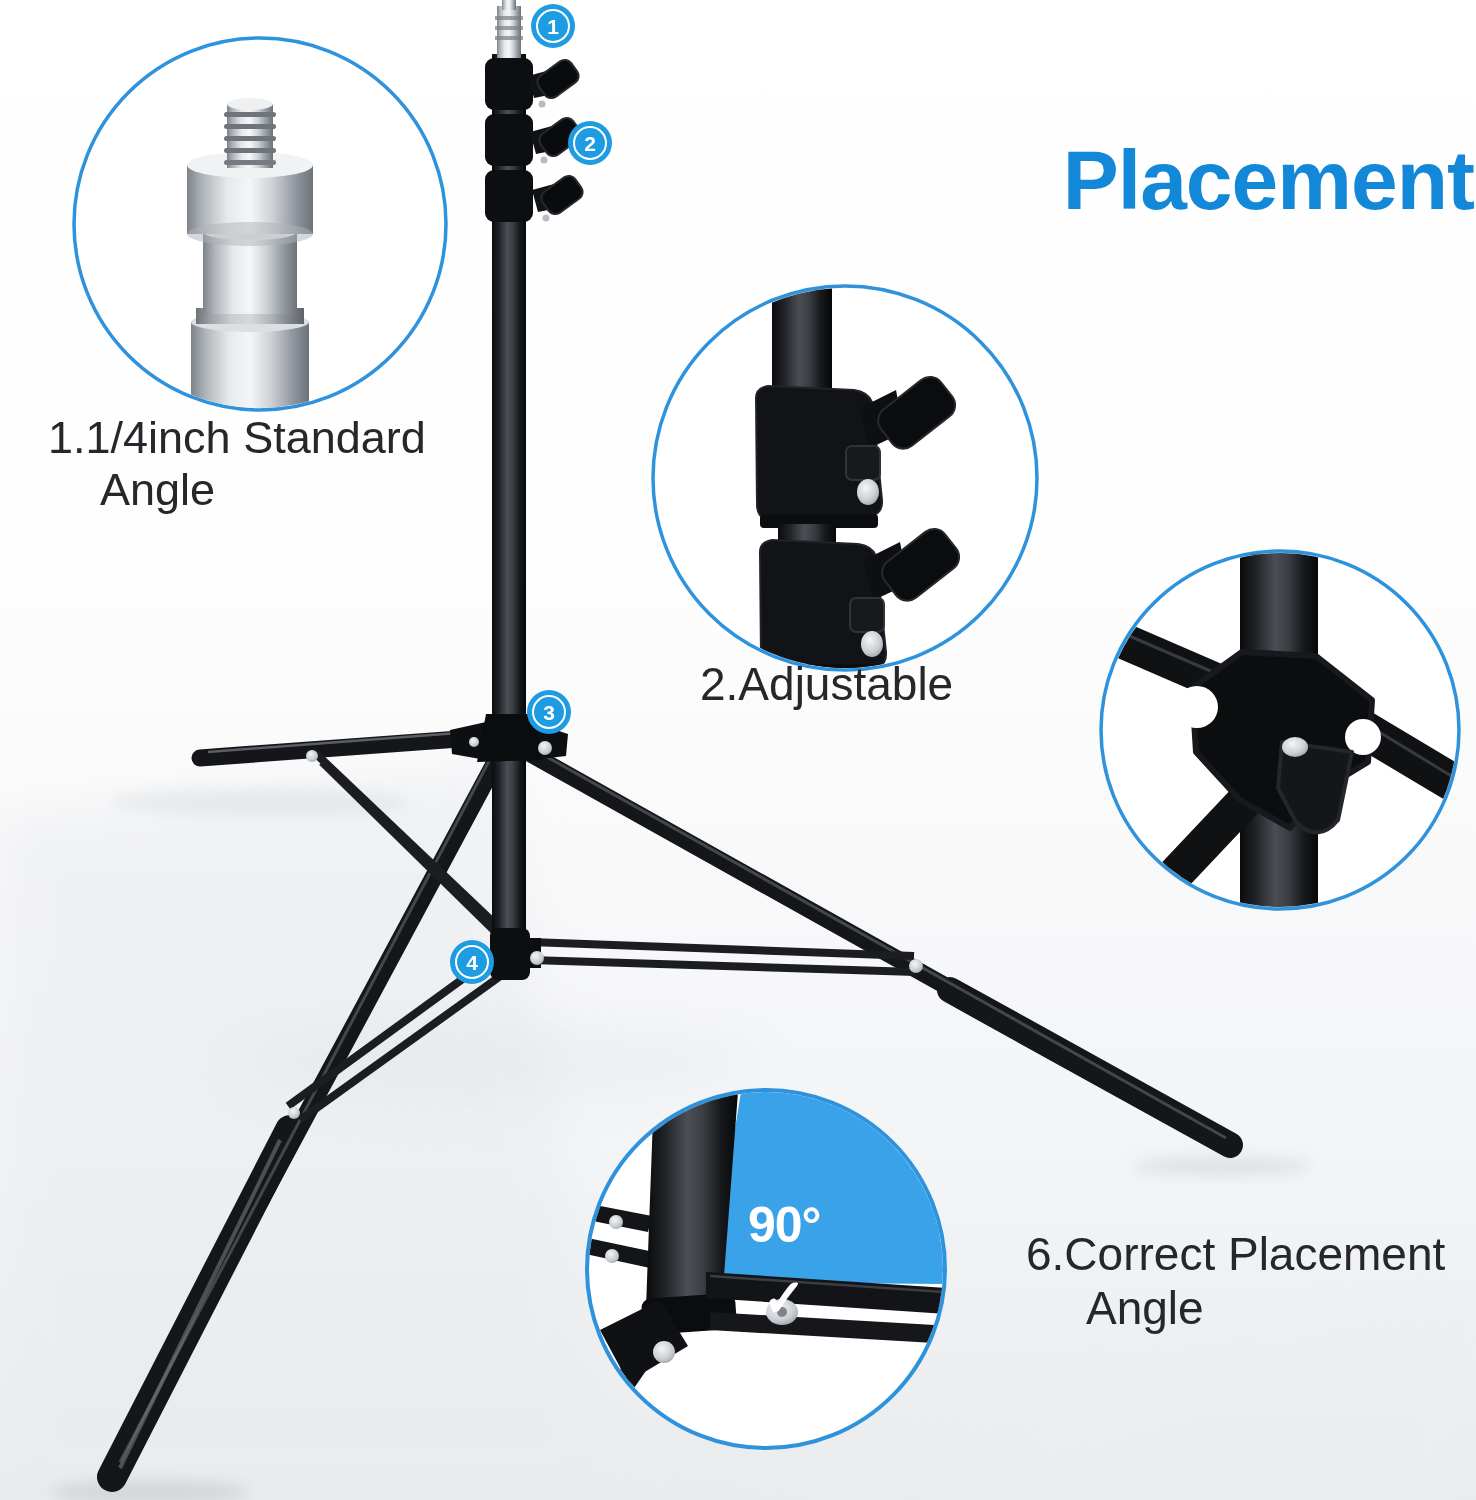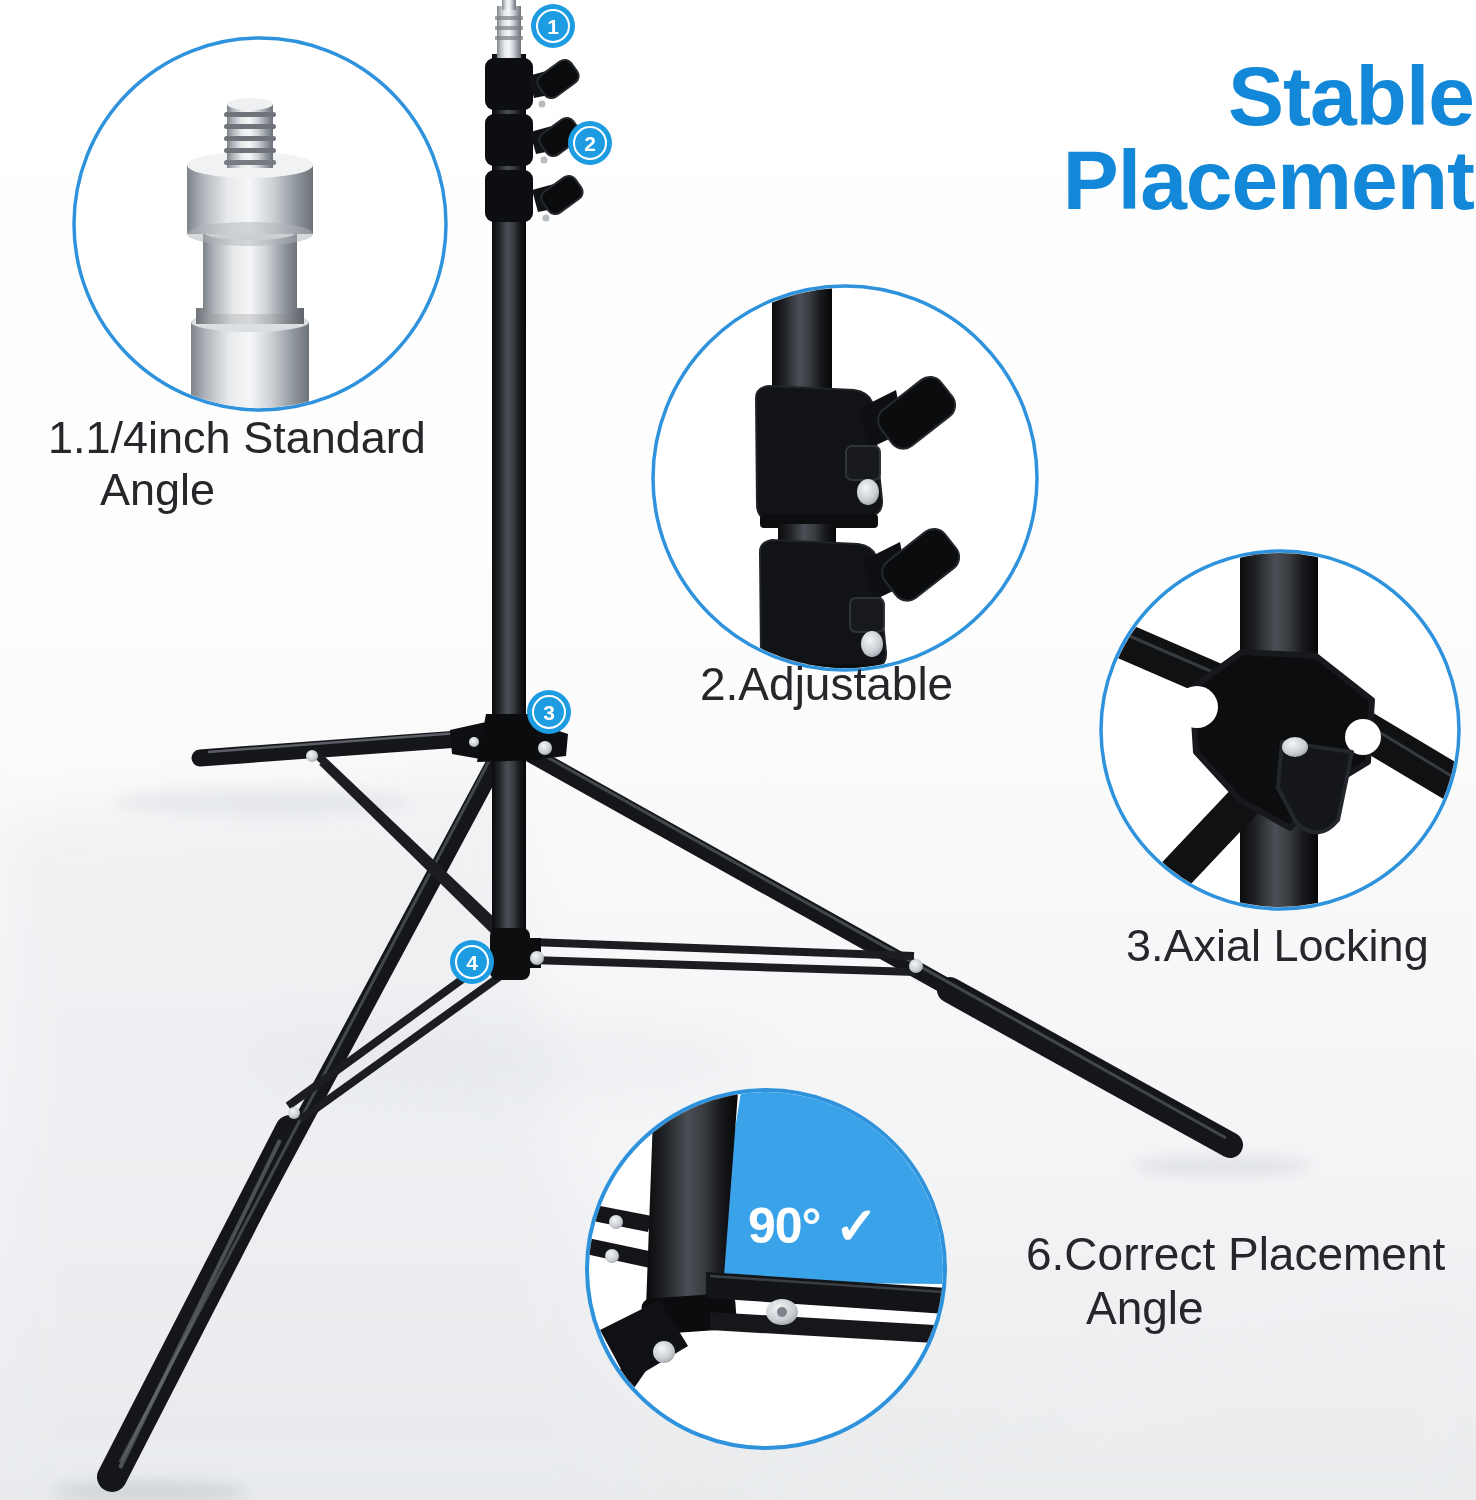--- a/index.html
+++ b/index.html
@@ -16,21 +16,21 @@
   .lbl{position:absolute;font-size:46px;line-height:1.05;color:#26272a;white-space:nowrap;}
   .t1a{left:48px;top:414px;font-size:45px;}
   .t1b{left:100px;top:466px;font-size:45px;}
   .t2a{left:700px;top:660px;}
   .t2b{left:676px;top:714px;}
   .t3a{left:1126px;top:922px;font-size:45px;}
   .t4a{left:1026px;top:1230px;}
   .t4b{left:1074px;top:1284px;margin-left:12px;}
   .angle{
     position:absolute;left:748px;top:1196px;display:flex;align-items:center;gap:14px;
-    color:#ffffff;font-weight:bold;font-size:50px;letter-spacing:-1px;
+    color:#ffffff;font-weight:bold;font-size:50px;letter-spacing:-1px;flex-direction:column;
   }
   .angle .chk{font-size:52px;letter-spacing:0;}
   .badge{
     position:absolute;width:44px;height:44px;border-radius:50%;
     display:flex;align-items:center;justify-content:center;
   }
   .badge .ring{position:absolute;inset:5px;border:2.5px solid #ffffff;border-radius:50%;}
   .badge .num{position:relative;color:#ffffff;font-size:21px;font-weight:bold;line-height:1;}
   .b1{left:531px;top:4px;}
   .b2{left:568px;top:121px;}
@@ -250,26 +250,25 @@
       <circle cx="664" cy="1352" r="11" fill="url(#rivet)"></circle>
       <polygon points="706,1272 948,1288 948,1314 706,1298" fill="#121417"></polygon>
       <polygon points="710,1312 950,1326 950,1344 710,1330" fill="#15171a"></polygon>
       <line x1="710" y1="1276" x2="944" y2="1292" stroke="#4c5056" stroke-width="2.5" opacity="0.7"></line>
       <ellipse cx="782" cy="1312" rx="16" ry="13" fill="url(#rivet)"></ellipse>
       <circle cx="782" cy="1312" r="5" fill="#7d838a"></circle>
     </g>
   </g>
 </svg>
 
-  <h1 class="title" style="color:#1388D8"><span>Stable</span><br><span>Placement</span></h1>
+  <h1 class="title" style="color:#1388D8"><br><span>Placement</span></h1>
 
   <div class="lbl t1a">1.1/4inch Standard</div>
   <div class="lbl t1b">Angle</div>
   <div class="lbl t2a">2.Adjustable</div>
-  <div class="lbl t3a">3.Axial Locking</div>
   <div class="lbl t4a">6.Correct Placement</div>
   <div class="lbl t4b">Angle</div>
 
   <div class="angle">
       <span>90°</span>
       <span class="chk">✓</span>
     </div>
 
   <div class="badge b1" style="background:#1E9CE2">
     <span class="ring"></span>

